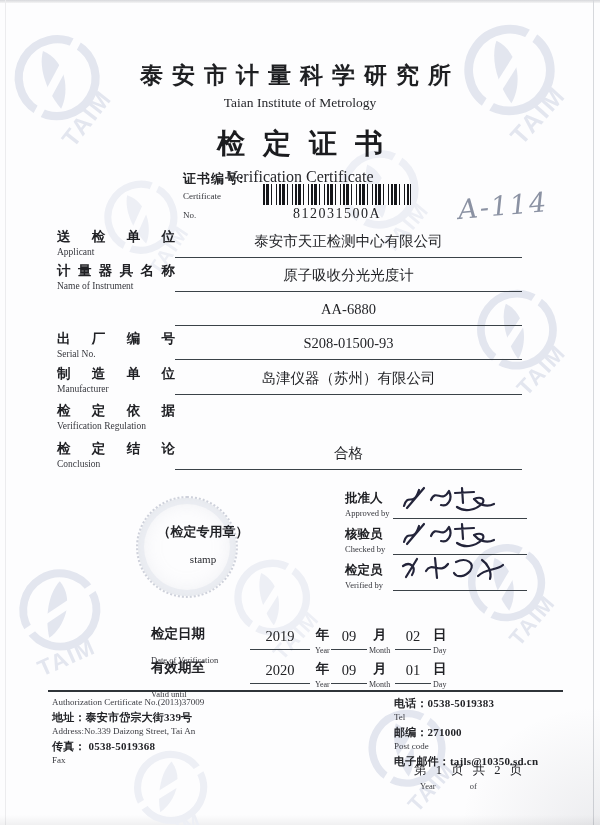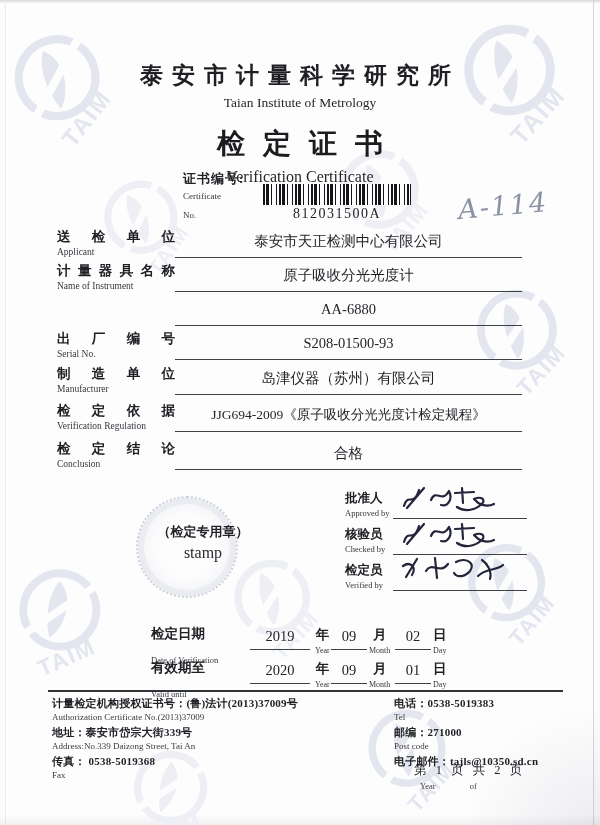--- a/index.html
+++ b/index.html
@@ -61,21 +61,21 @@
 
   
   .seal{
     position:absolute;left:136px;top:496px;width:98px;height:98px;border-radius:50%;
     border:2px dotted rgba(168,174,190,0.55);
     box-shadow:inset 0 0 0 6px rgba(205,210,222,0.25), inset 0 0 22px rgba(170,176,192,0.25);
     z-index:1;
   }
   .stampbox{position:absolute;left:138px;top:523px;width:130px;text-align:center;z-index:2;}
   .stamp-zh{font-size:13px;font-weight:bold;color:#222327;}
-  .stamp-en{font-size:16px;margin-top:3px;color:#2b2c31;}
+  .stamp-en{font-size:11px;margin-top:12px;color:#2b2c31;}
 
   .sigrow{position:absolute;left:0;width:100%;height:36px;z-index:2;}
   .siglabel{position:absolute;left:345px;}
   .sig-zh{font-size:12.5px;font-weight:bold;color:#202125;}
   .sig-en{font-size:8.5px;color:#36373d;margin-top:1px;}
   .sigline{position:absolute;left:393px;top:28px;width:134px;border-bottom:1.5px solid #3b4248;}
   .sigink{position:absolute;left:398px;top:-10px;}
   .sigink svg{display:block;}
   .ink{stroke:#23243a;stroke-width:2.2;fill:none;stroke-linecap:round;stroke-linejoin:round;}
 
@@ -244,21 +244,20 @@
         <span class="flabel-zh">制 造 单 位</span>
         <span class="flabel-en">Manufacturer</span>
       </div>
       <div class="fvalue">岛津仪器（苏州）有限公司</div>
     </div>
     <div class="frow" style="top:402px;">
       <div class="flabel">
         <span class="flabel-zh">检 定 依 据</span>
         <span class="flabel-en">Verification Regulation</span>
       </div>
-      <div class="fvalue small">JJG694-2009《原子吸收分光光度计检定规程》</div>
     </div>
     <div class="frow" style="top:440px;">
       <div class="flabel">
         <span class="flabel-zh">检 定 结 论</span>
         <span class="flabel-en">Conclusion</span>
       </div>
       <div class="fvalue">合格</div>
     </div>
   </div>
 
@@ -343,21 +342,20 @@
     </div>
     <div class="dval day">01</div>
     <div class="dunit day">
       <span class="dunit-zh">日</span>
       <span class="dunit-en">Day</span>
     </div>
   </div>
 
   <div class="sep"></div>
   <div class="fcol left">
-    <div class="fzh">计量检定机构授权证书号：(鲁)法计(2013)37009号</div>
     <div class="fen">Authorization Certificate No.(2013)37009</div>
     <div class="fzh">地址：泰安市岱宗大街339号</div>
     <div class="fen">Address:No.339 Daizong Street, Tai An</div>
     <div class="fzh">传真：  0538-5019368</div>
     <div class="fen">Fax</div>
   </div>
   <div class="fcol right">
     <div class="fzh">电话：0538-5019383</div>
     <div class="fen">Tel</div>
     <div class="fzh">邮编：271000</div>

